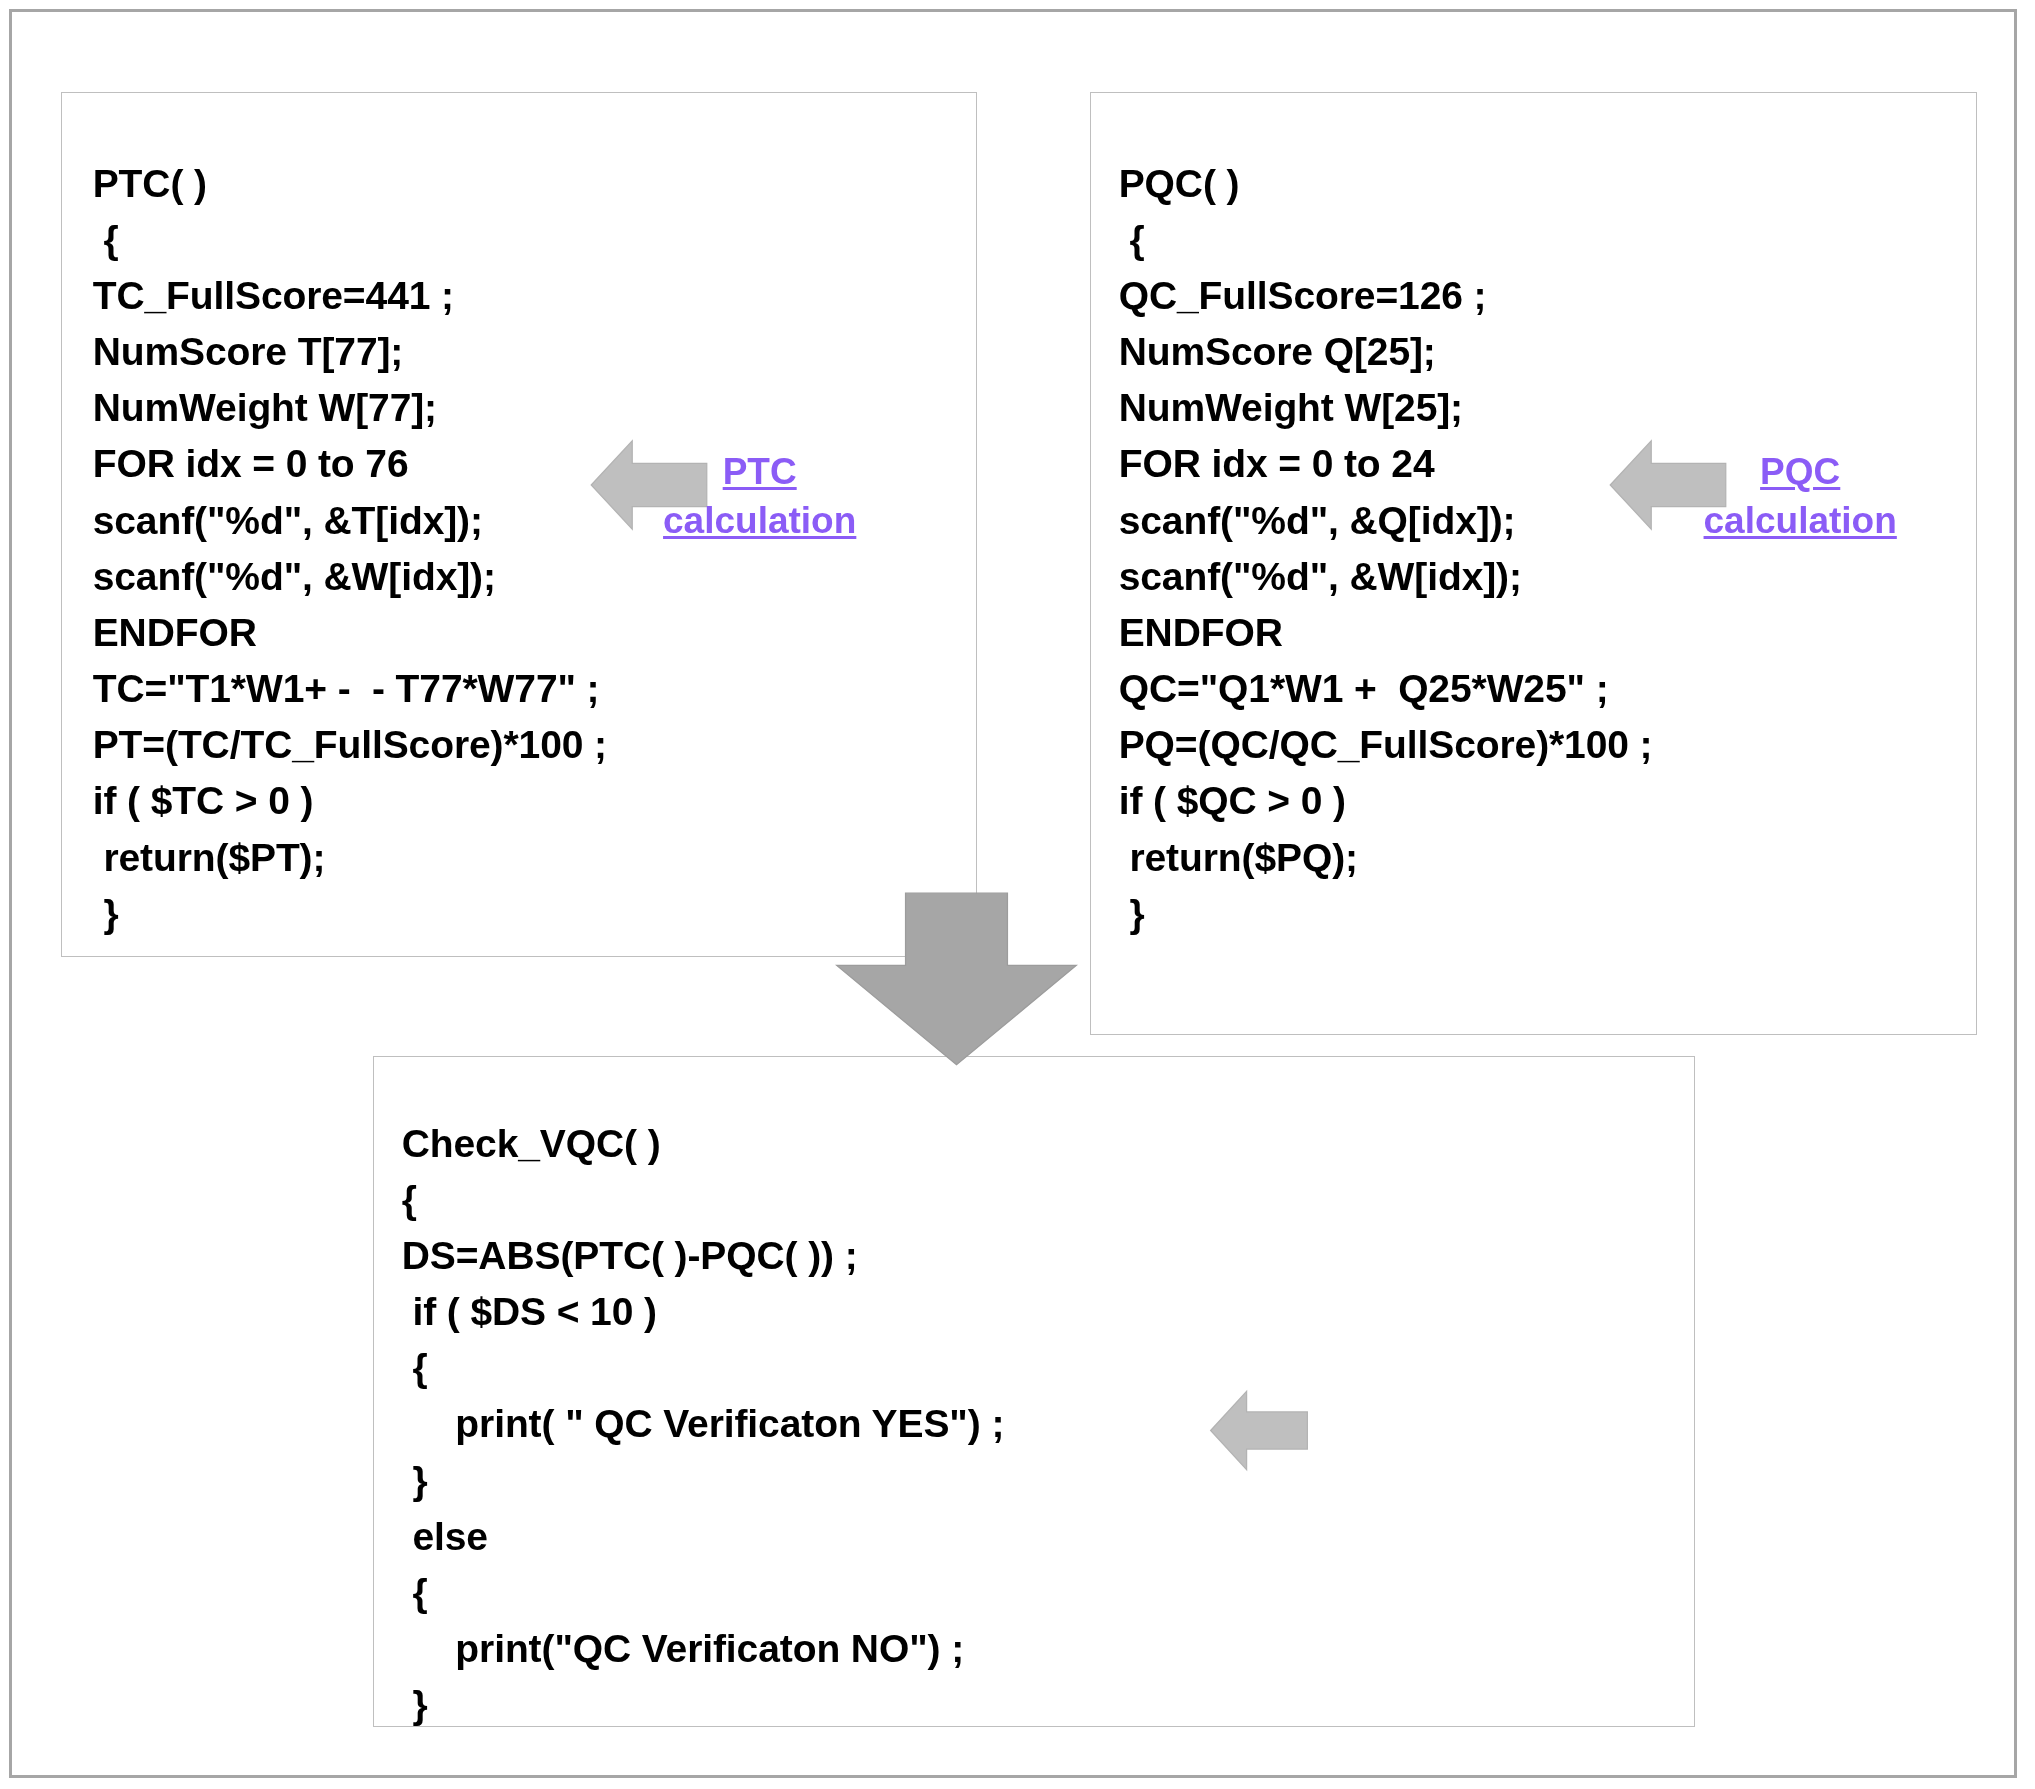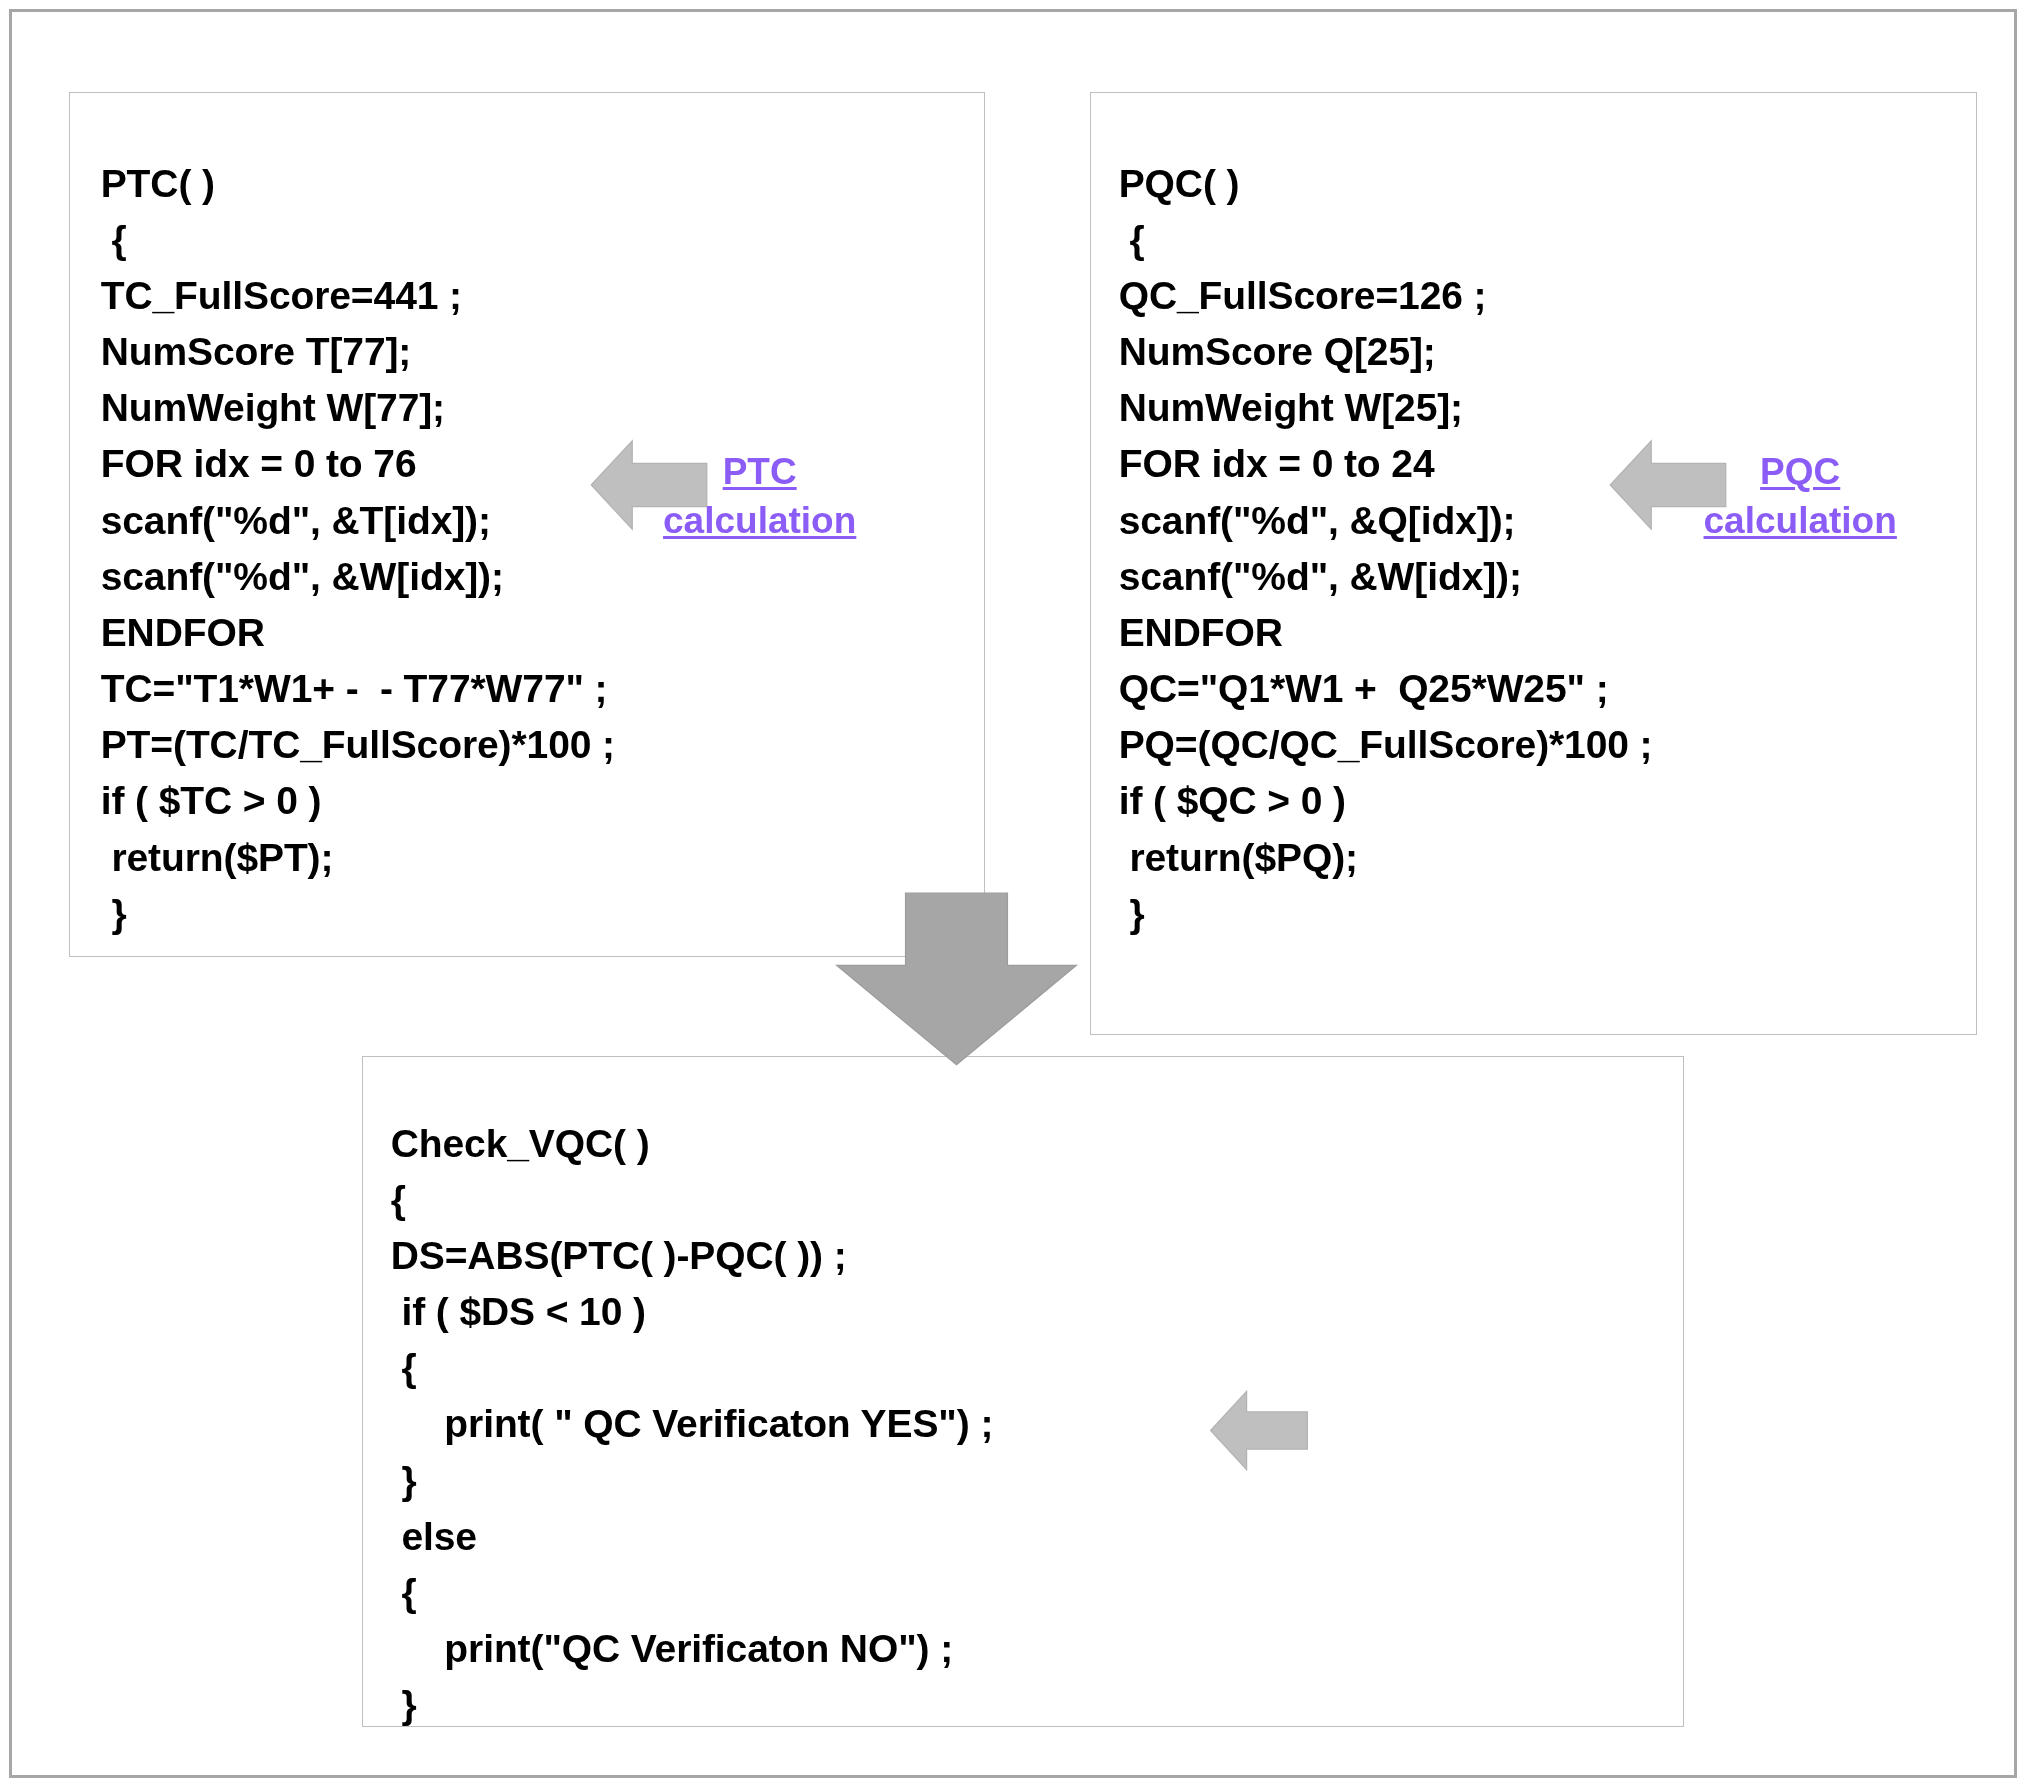--- a/index.html
+++ b/index.html
@@ -33,21 +33,21 @@
   .code-text {
     font-family: "Liberation Sans", sans-serif;
     font-weight: bold;
     color: #000000;
     white-space: pre;
     line-height: 1.44;
     letter-spacing: -0.1px;
   }
   
   #ptc-box {
-    left: 57px;
+    left: 49px;
     top: 80px;
     width: 916px;
     height: 865px;
     padding-left: 43px;
   }
   #ptc-code {
     position: absolute;
     left: 31px;
     top: 24px;
     font-size: 39px;
@@ -60,21 +60,21 @@
     height: 943px;
   }
   #pqc-code {
     position: absolute;
     left: 28px;
     top: 24px;
     font-size: 39px;
   }
   
   #vqc-box {
-    left: 350px;
+    left: 361px;
     top: 1044px;
     width: 1322px;
     height: 671px;
   }
   #vqc-code {
     position: absolute;
     left: 28px;
     top: 20px;
     font-size: 39px;
   }

